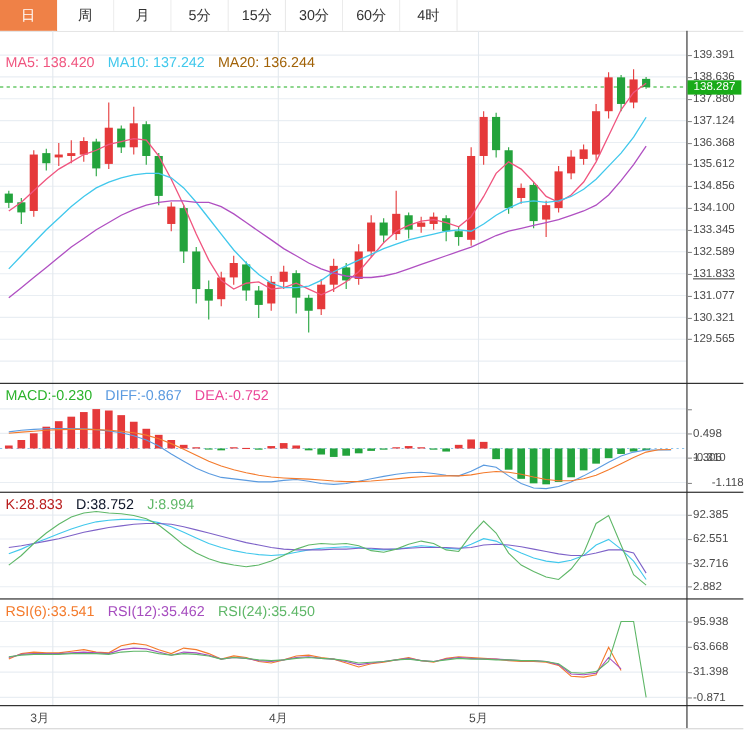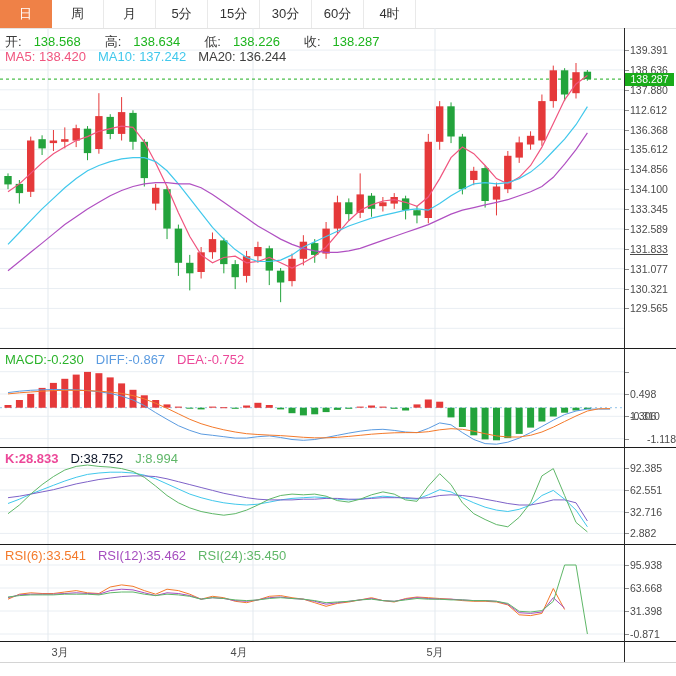--- a/index.html
+++ b/index.html
@@ -264,35 +264,34 @@
       <polyline points="8.0,52.0 19.4,50.6 30.7,49.9 42.1,49.9 53.4,49.9 64.8,49.2 76.2,49.2 87.5,49.2 98.9,49.9 110.2,47.8 121.6,47.0 133.0,47.0 144.3,49.2 155.7,50.6 167.0,49.2 178.4,49.9 189.8,51.3 201.1,54.2 212.5,52.7 223.8,53.5 235.2,54.9 246.6,55.6 257.9,54.9 269.3,53.5 280.6,52.7 292.0,53.5 303.4,54.2 314.7,55.6 326.1,57.7 337.4,57.0 348.8,56.3 360.2,54.9 371.5,54.2 382.9,55.6 394.2,56.3 405.6,54.9 417.0,53.5 428.3,54.2 439.7,54.2 451.0,54.9 462.4,54.9 473.8,55.6 485.1,55.6 496.5,56.3 507.8,58.4 519.2,66.3 530.6,67.0 541.9,65.6 553.3,56.3 564.6,20.0 576.0,20.0 587.4,89.0" fill="none" stroke="#5fb768" stroke-width="1"></polyline>
     </svg>
 
   <div class="divider" style="top:348px"></div>
   <div class="divider" style="top:447px"></div>
   <div class="divider" style="top:544px"></div>
   <div class="divider" style="top:641px"></div>
   <div id="vline-axis"></div>
   <div id="bottomline"></div>
 
-  <div class="trow" id="row-ohlc" style="top:33px"><span><span class="qlabel">开:</span><span class="qvalue">138.568</span></span><span><span class="qlabel">高:</span><span class="qvalue">138.634</span></span><span><span class="qlabel">低:</span><span class="qvalue">138.226</span></span><span><span class="qlabel">收:</span><span class="qvalue">138.287</span></span></div>
-  <div class="trow" id="row-ma" style="top:49px"><span style="color: rgb(240, 85, 127);">MA5: 138.420</span><span style="color: rgb(65, 200, 236);">MA10: 137.242</span><span style="color: #404040;">MA20: 136.244</span></div>
+  <div class="trow" id="row-ma" style="top:49px"><span style="color: rgb(240, 85, 127);">MA5: 138.420</span><span style="color: rgb(65, 200, 236);">MA10: 137.242</span><span style="color: #a16207;">MA20: 136.244</span></div>
   <div class="trow" id="row-macd" style="top:352px"><span style="color: rgb(43, 179, 43);">MACD:-0.230</span><span style="color: rgb(91, 155, 224);">DIFF:-0.867</span><span style="color: #ec4899;">DEA:-0.752</span></div>
-  <div class="trow" id="row-kdj" style="top:451px"><span style="color: #ec4899; font-weight: bold;">K:28.833</span><span style="color: #0f172a;">D:38.752</span><span style="color: rgb(95, 183, 104);">J:8.994</span></div>
+  <div class="trow" id="row-kdj" style="top:451px"><span style="color: #b91c1c;">K:28.833</span><span style="color: #0f172a;">D:38.752</span><span style="color: rgb(95, 183, 104);">J:8.994</span></div>
   <div class="trow" id="row-rsi" style="top:548px"><span style="color: rgb(244, 122, 43);">RSI(6):33.541</span><span style="color: rgb(166, 77, 191);">RSI(12):35.462</span><span style="color: rgb(95, 183, 104);">RSI(24):35.450</span></div>
 
   <div id="axis-col">
       <div class="ydash" style="top: 50px;"></div>
       <div class="ytick" style="top: 44px;">139.391</div>
       <div class="ydash" style="top: 70px;"></div>
       <div class="ytick" style="top: 64px;">138.636</div>
       <div class="ydash" style="top: 90px;"></div>
       <div class="ytick" style="top: 84px;">137.880</div>
       <div class="ydash" style="top: 110px;"></div>
-      <div class="ytick" style="top: 104px;">112.612</div>
+      <div class="ytick" style="top: 104px;">137.124</div>
       <div class="ydash" style="top: 130px;"></div>
       <div class="ytick" style="top: 124px;">136.368</div>
       <div class="ydash" style="top: 149px;"></div>
       <div class="ytick" style="top: 143px;">135.612</div>
       <div class="ydash" style="top: 169px;"></div>
       <div class="ytick" style="top: 163px;">134.856</div>
       <div class="ydash" style="top: 189px;"></div>
       <div class="ytick" style="top: 183px;">134.100</div>
       <div class="ydash" style="top: 209px;"></div>
       <div class="ytick" style="top: 203px;">133.345</div>
@@ -326,17 +325,17 @@
       <div class="ytick" style="top: 559px;">95.938</div>
       <div class="ydash" style="top: 588px;"></div>
       <div class="ytick" style="top: 582px;">63.668</div>
       <div class="ydash" style="top: 611px;"></div>
       <div class="ytick" style="top: 605px;">31.398</div>
       <div class="ydash" style="top: 634px;"></div>
       <div class="ytick" style="top: 628px;">-0.871</div>
     </div>
   <div id="price-badge" style="top: 73px;">138.287</div>
   <div id="months">
-      <div class="month" style="left: 40px;">3月</div>
-      <div class="month" style="left: 219px;">4月</div>
+      <div class="month" style="left: 16px;">3月</div>
+      <div class="month" style="left: 233px;">4月</div>
       <div class="month" style="left: 415px;">5月</div>
     </div>
 </div>
 
 </body></html>

